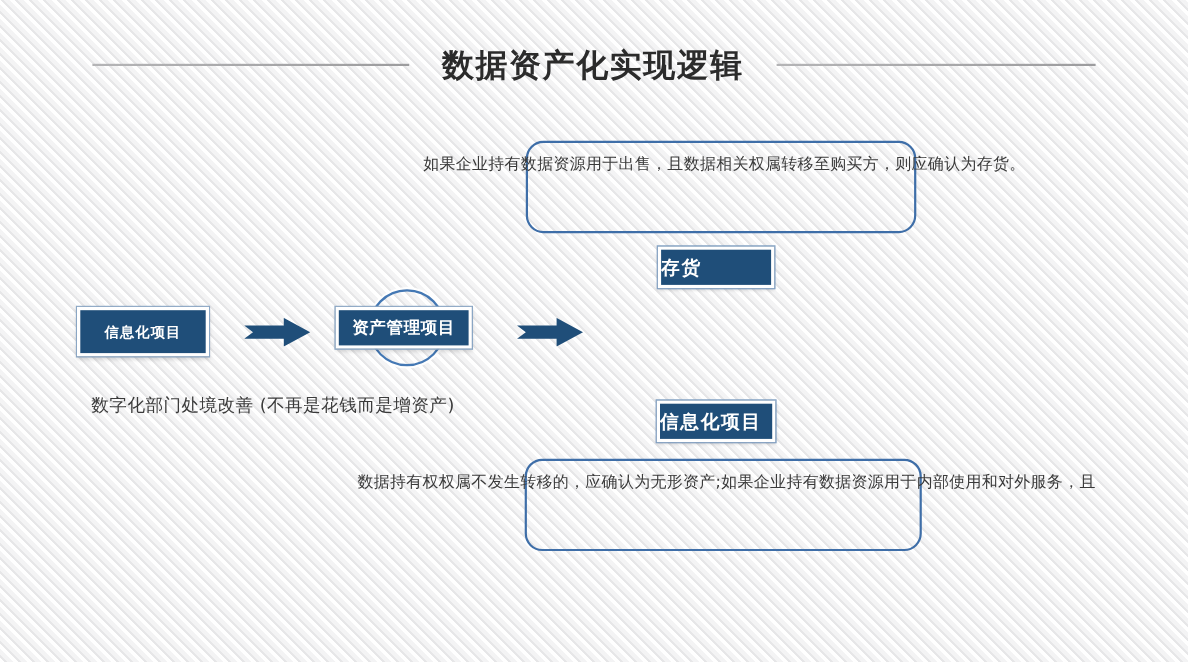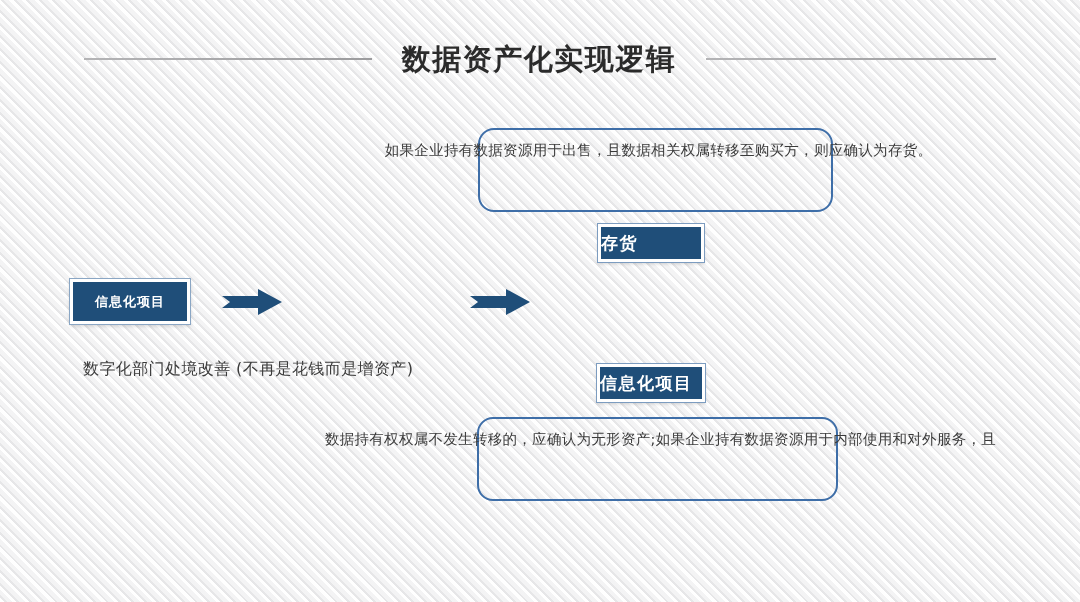--- a/index.html
+++ b/index.html
@@ -236,20 +236,26 @@
   <div id="box-info-project">
     <span>信息化项目</span>
   </div>
 
   <div id="arrow-1" class="arrow">
     <svg width="60" height="26" viewBox="0 0 60 26" xmlns="http://www.w3.org/2000/svg">
       <polygon points="0,7 8,13 0,19 36,19 36,26 60,13 36,0 36,7" fill="#1f4e79"></polygon>
     </svg>
   </div>
 
+  <div id="asset-group">
+    <div id="asset-ring"></div>
+    <div id="box-asset-project">
+      <span>资产管理项目</span>
+    </div>
+  </div>
 
   <div id="arrow-2" class="arrow">
     <svg width="60" height="26" viewBox="0 0 60 26" xmlns="http://www.w3.org/2000/svg">
       <polygon points="0,7 8,13 0,19 36,19 36,26 60,13 36,0 36,7" fill="#1f4e79"></polygon>
     </svg>
   </div>
 
   <div id="caption-digital">数字化部门处境改善 (不再是花钱而是增资产)</div>
 
   <div id="badge-intangible" class="badge">

